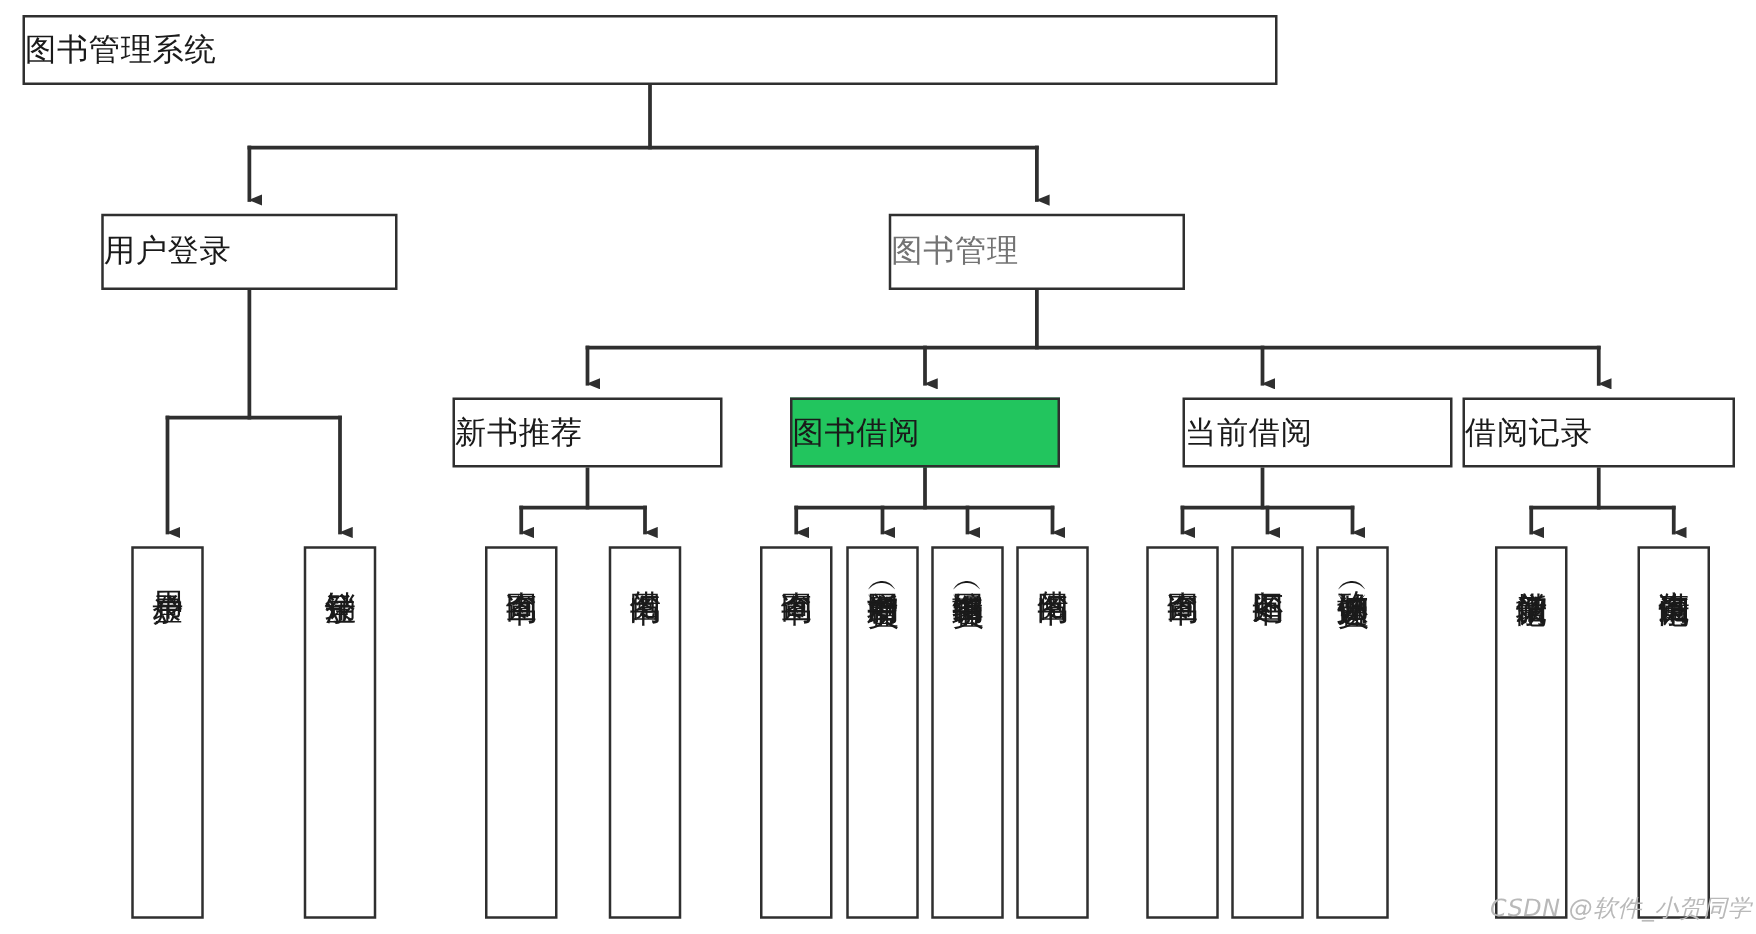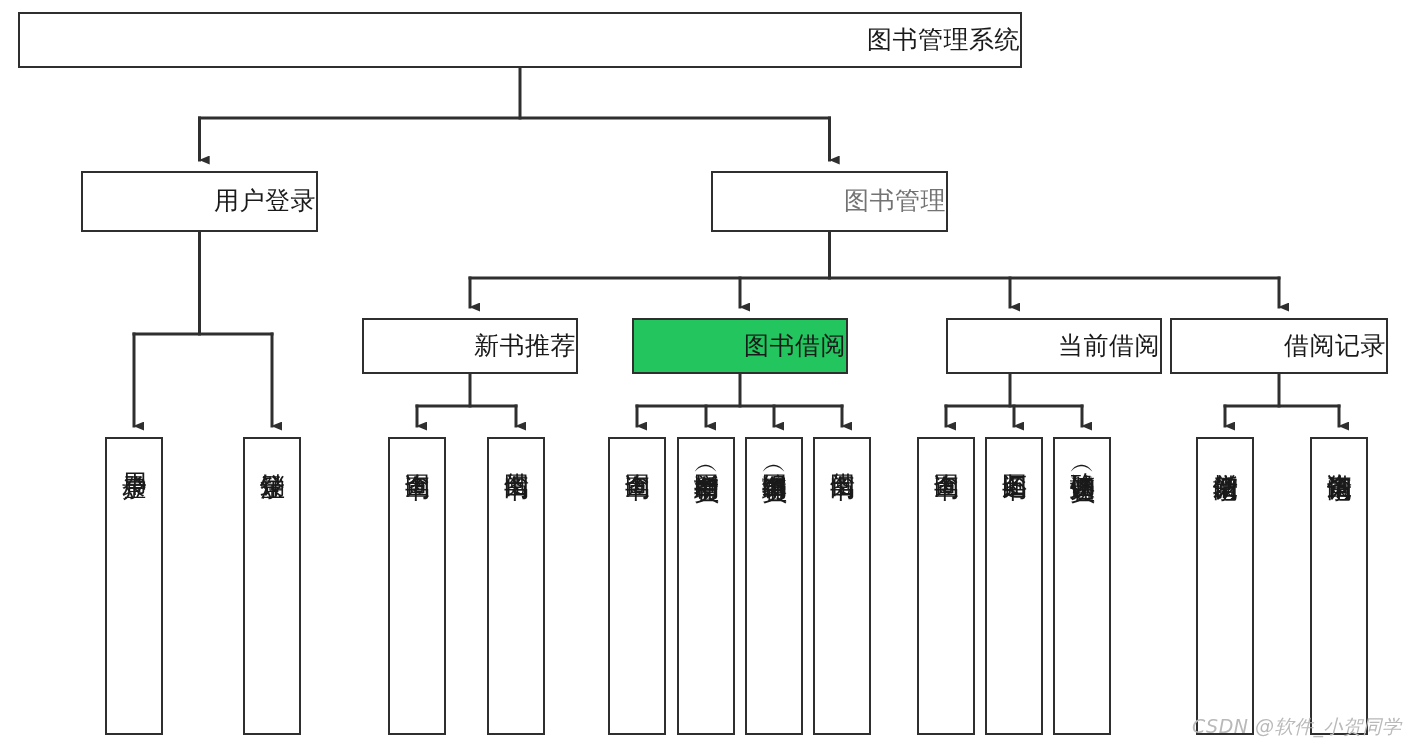--- a/index.html
+++ b/index.html
@@ -26,21 +26,21 @@
     height: 747px;
     pointer-events: none;
   }
   .node {
     position: absolute;
     box-sizing: border-box;
     background: #ffffff;
     border: 2px solid #2f2f2f;
     display: flex;
     align-items: center;
-    justify-content: flex-end;
+    justify-content: flex-start;
     color: #1a1a1a;
   }
   .node-h .node-label {
     font-size: 25px;
     line-height: 1.15;
     letter-spacing: 0.5px;
     white-space: nowrap;
     text-align: center;
   }
   .node-v {
@@ -117,21 +117,21 @@
     <span class="node-label">图书管理系统</span>
   </div>
 
   <div class="node node-h" id="node-user-login" style="left: 81px; top: 171px; width: 237px; height: 61px; border-color: rgb(47, 47, 47); background: rgb(255, 255, 255); color: rgb(26, 26, 26);">
     <span class="node-label">用户登录</span>
   </div>
   <div class="node node-h" id="node-book-manage" style="left: 711px; top: 171px; width: 237px; height: 61px; border-color: rgb(47, 47, 47); background: rgb(255, 255, 255); color: #737373;">
     <span class="node-label">图书管理</span>
   </div>
 
-  <div class="node node-h" id="node-new-book-recommend" style="left: 362px; top: 318px; width: 216px; height: 56px; border-color: rgb(47, 47, 47); background: rgb(255, 255, 255); color: rgb(26, 26, 26); padding-left: 13px;">
+  <div class="node node-h" id="node-new-book-recommend" style="left: 362px; top: 318px; width: 216px; height: 56px; border-color: rgb(47, 47, 47); background: rgb(255, 255, 255); color: rgb(26, 26, 26);">
     <span class="node-label">新书推荐</span>
   </div>
   <div class="node node-h" id="node-book-borrow" style="left: 632px; top: 318px; width: 216px; height: 56px; border-color: rgb(47, 47, 47); background: #22c55e; color: rgb(26, 26, 26);">
     <span class="node-label">图书借阅</span>
   </div>
   <div class="node node-h" id="node-current-borrow" style="left: 902px; top: 318px; width: 216px; height: 56px; border-color: rgb(47, 47, 47); background: rgb(255, 255, 255); color: rgb(26, 26, 26); margin-left: 44px;">
     <span class="node-label">当前借阅</span>
   </div>
   <div class="node node-h" id="node-borrow-record" style="left: 1170px; top: 318px; width: 218px; height: 56px; border-color: rgb(47, 47, 47); background: rgb(255, 255, 255); color: rgb(26, 26, 26);">
     <span class="node-label">借阅记录</span>

